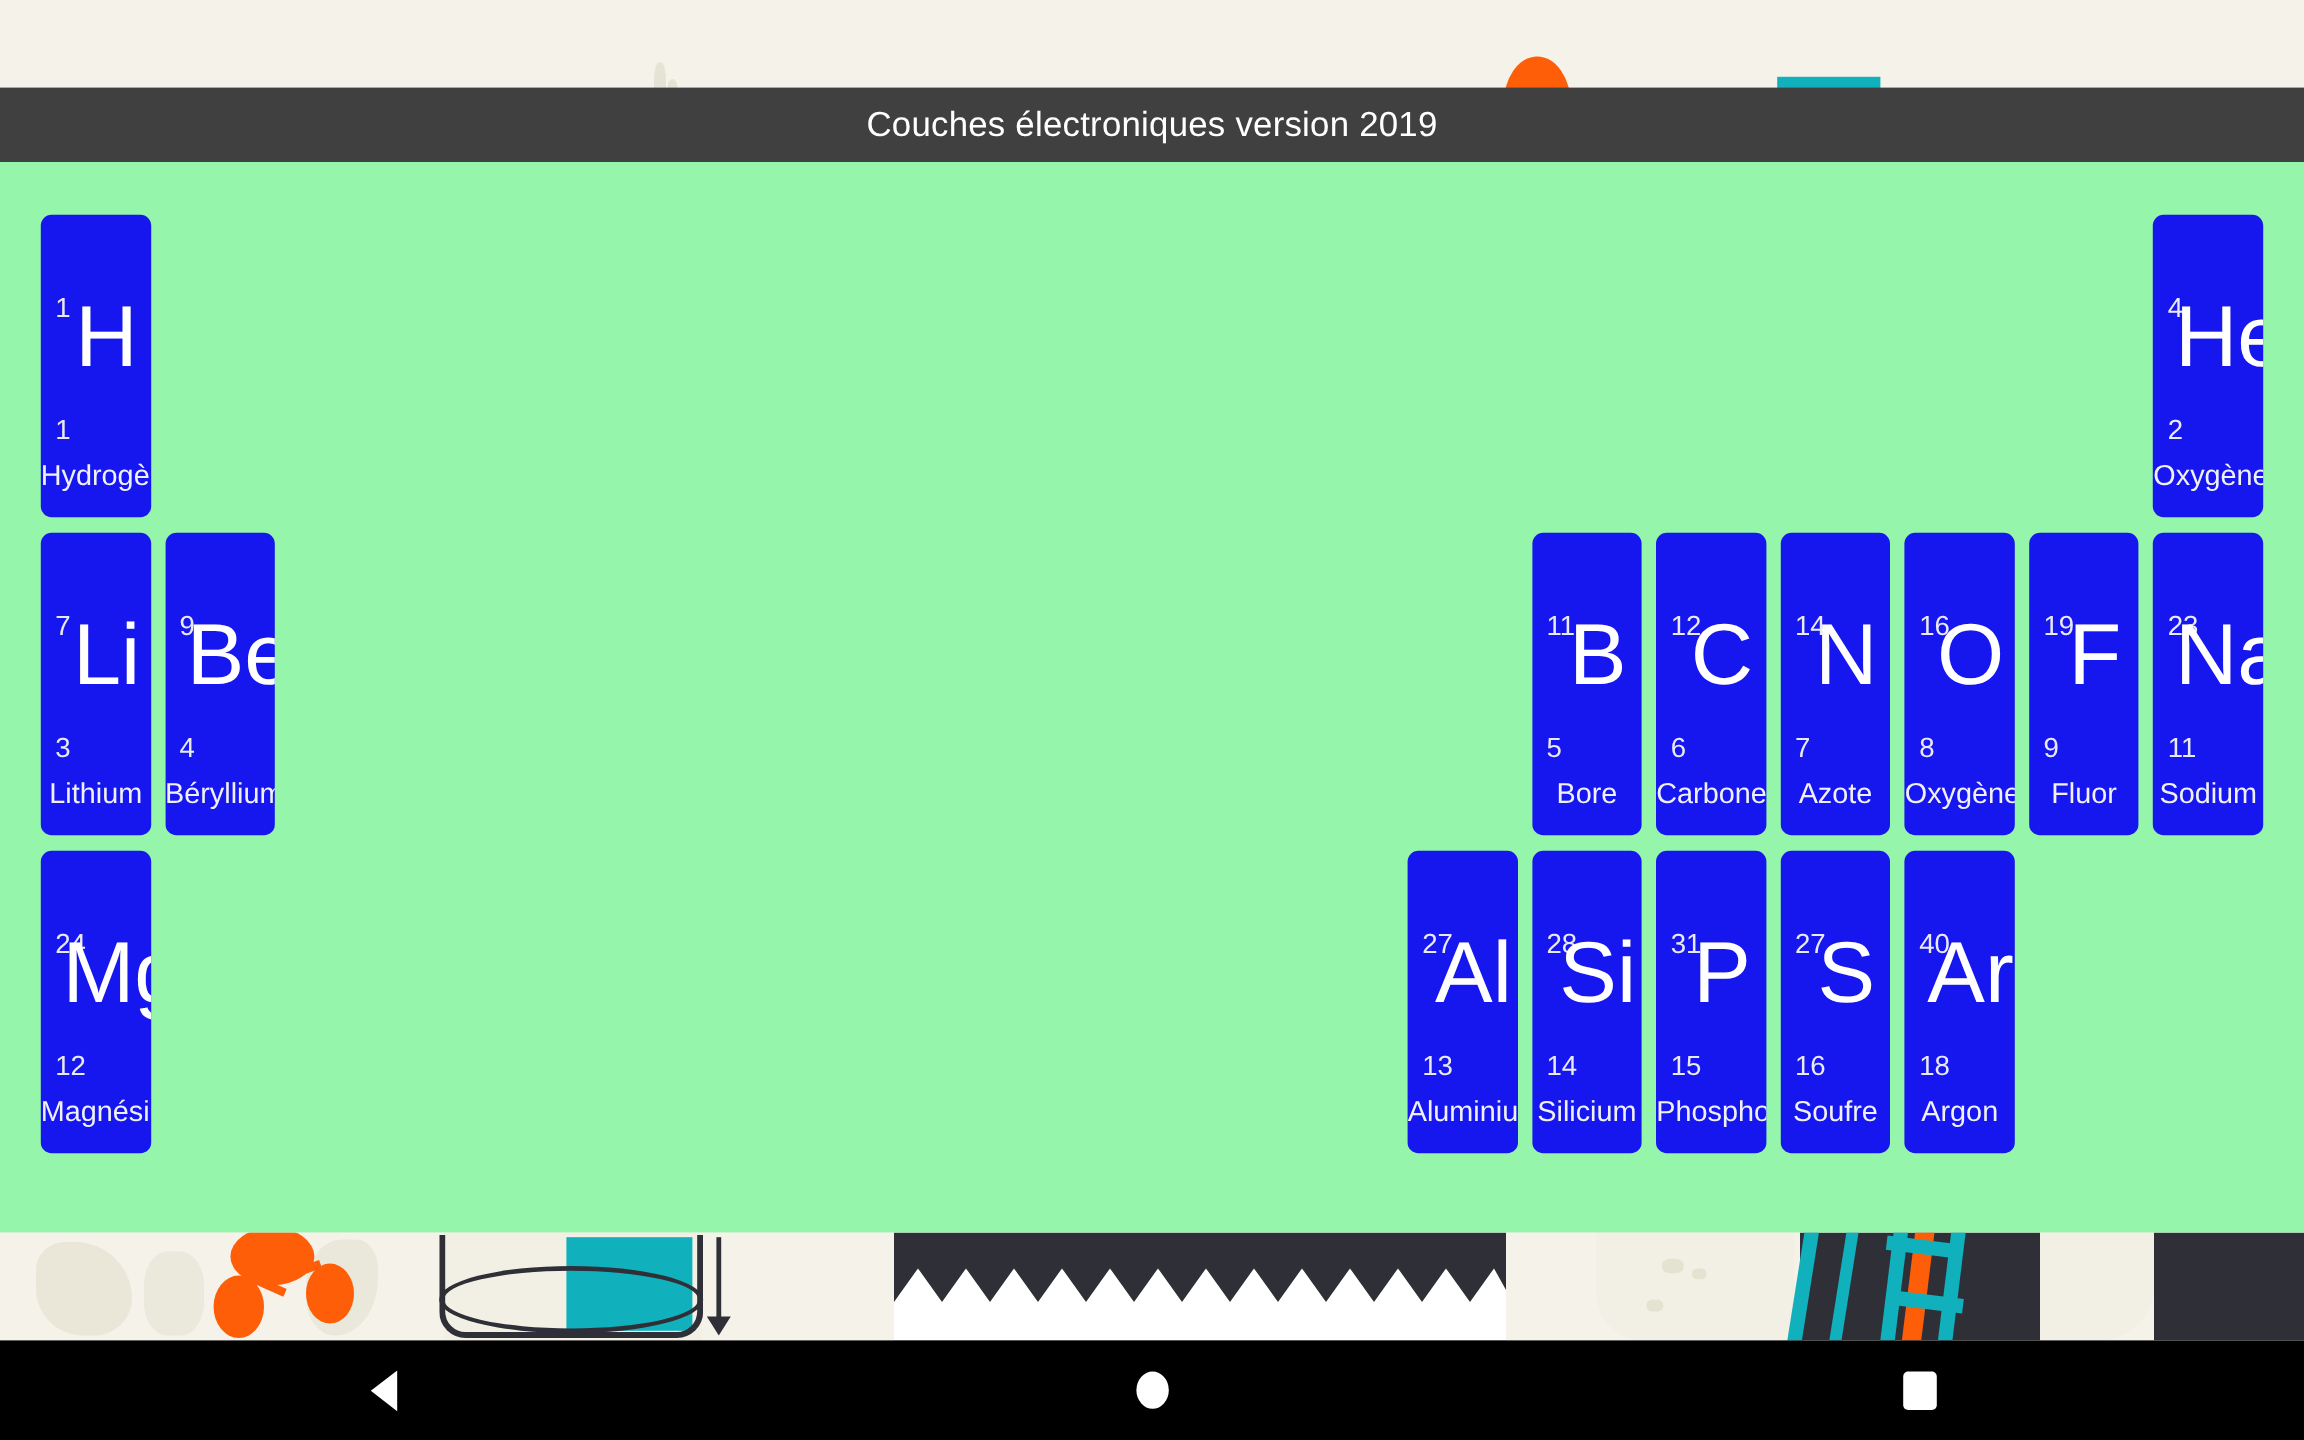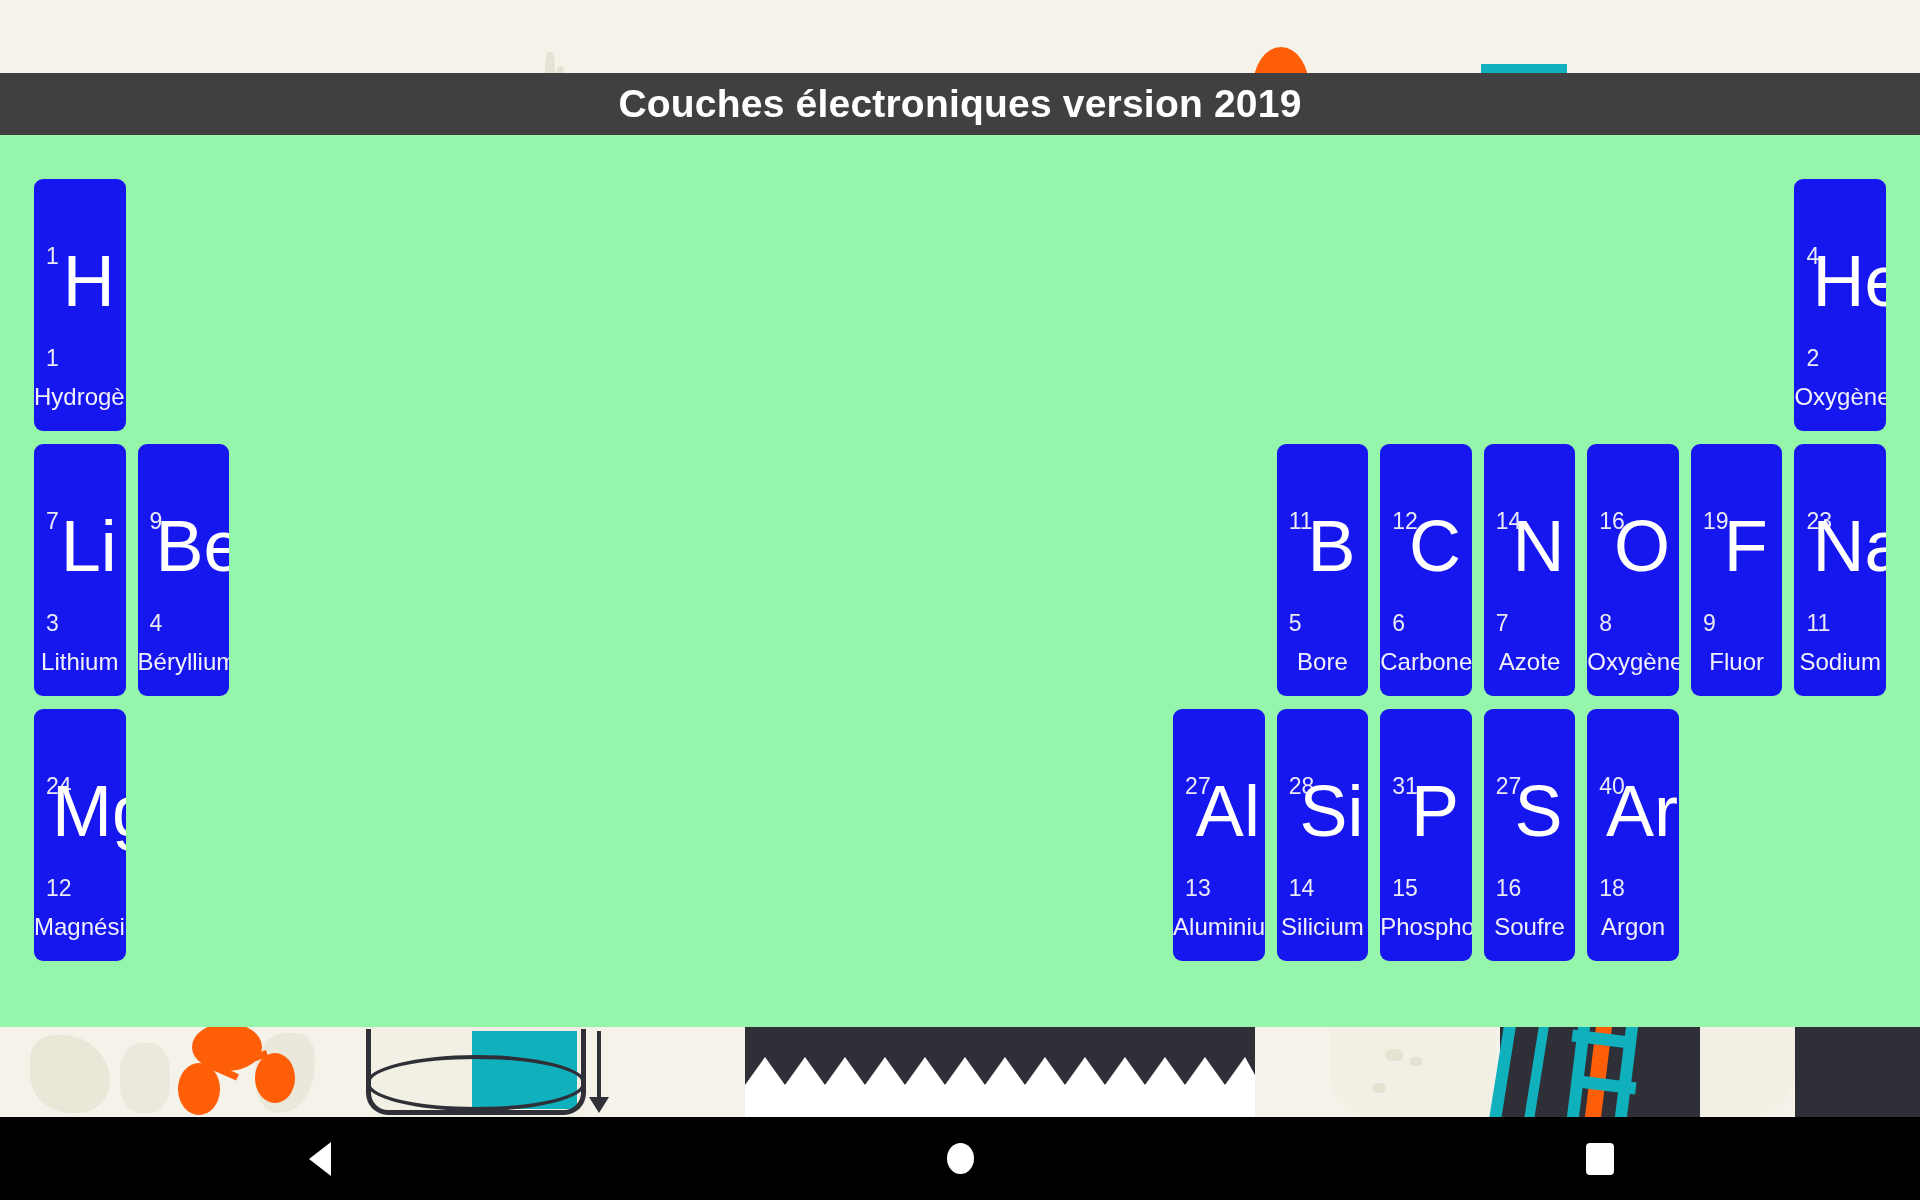--- a/index.html
+++ b/index.html
@@ -54,22 +54,22 @@
   }
   #titlebar {
     height: 62px;
     background: #404040;
     display: flex;
     align-items: center;
     justify-content: center;
   }
   #titlebar .title {
     color: #ffffff;
-    font-size: 39px;
-    font-weight: bold;
+    font-size: 29px;
+    font-weight: normal;
     letter-spacing: .2px;
   }
   #table-area {
     background: #95f5aa;
     height: 892px;
     position: relative;
     padding: 0;
   }
 
   

